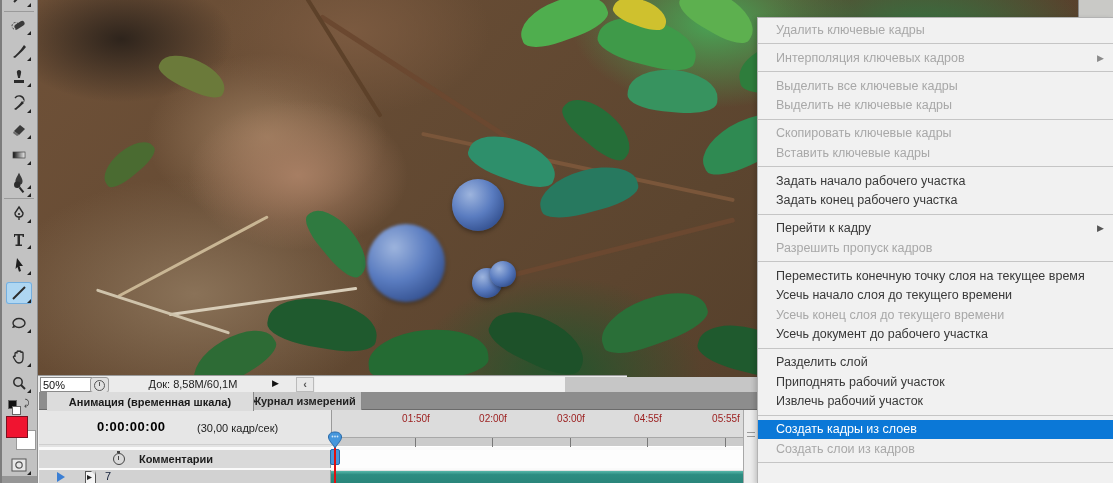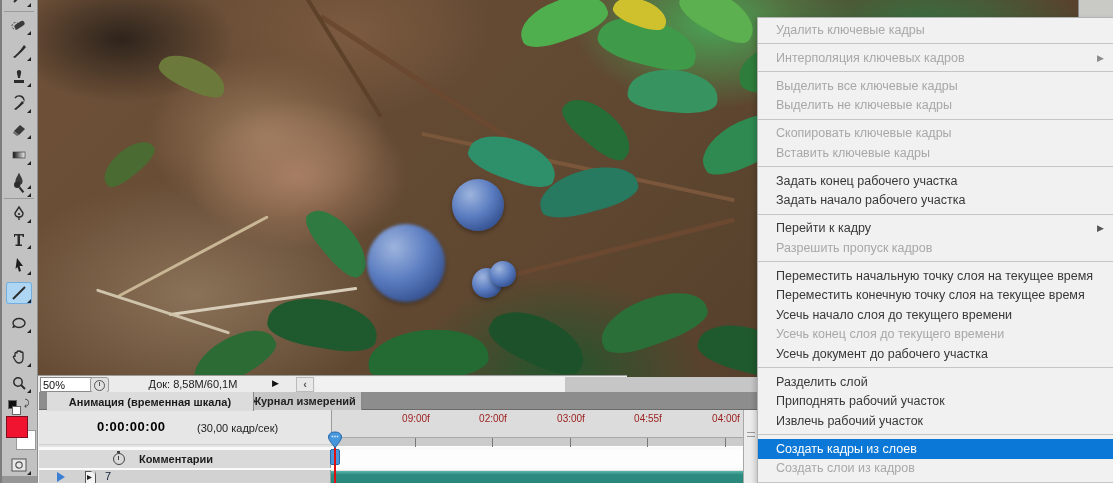--- a/index.html
+++ b/index.html
@@ -275,25 +275,25 @@
       </div>
     <div class="tab" id="tab2">
         <span>Журнал измерений</span>
       </div>
     <div id="tlcontent">
       <div id="tlheader">
         <div id="timecode">0:00:00:00</div>
         <div id="fps">(30,00 кадр/сек)</div>
       </div>
       <div id="ruler">
-        <span class="tlabel" style="left:62px;">09:00f</span>
+        <span class="tlabel" style="left:62px;">01:50f</span>
         <span class="tlabel" style="left:139px;">02:00f</span>
         <span class="tlabel" style="left:217px;">03:00f</span>
         <span class="tlabel" style="left:294px;">04:55f</span>
-        <span class="tlabel" style="left:372px;">04:00f</span>
+        <span class="tlabel" style="left:372px;">05:55f</span>
       </div>
       <div id="workarea">
         <i class="tick" style="left:84px;top:0;"></i>
           <i class="tick" style="left:161px;top:0;"></i>
         <i class="tick" style="left:239px;top:0;"></i>
           <i class="tick" style="left:316px;top:0;"></i>
         <i class="tick" style="left:394px;top:0;"></i>
       </div>
       <div id="gap1"></div>
       <div id="commentsrow">
@@ -357,42 +357,39 @@
     <div class="mi dis">
         <span>Скопировать ключевые кадры</span>
       </div>
     <div class="mi dis">
         <span>Вставить ключевые кадры</span>
       </div>
     <div class="msep">
         <i></i>
       </div>
     <div class="mi">
+        <span>Задать начало рабочего участка</span>
+      </div>
+    <div class="mi">
         <span>Задать конец рабочего участка</span>
-      </div>
-    <div class="mi">
-        <span>Задать начало рабочего участка</span>
       </div>
     <div class="msep">
         <i></i>
       </div>
     <div class="mi">
         <span>Перейти к кадру</span>
         <span class="arrow">▶</span>
       </div>
     <div class="mi dis">
         <span>Разрешить пропуск кадров</span>
       </div>
     <div class="msep">
         <i></i>
       </div>
     <div class="mi">
-        <span>Переместить начальную точку слоя на текущее время</span>
-      </div>
-    <div class="mi">
         <span>Переместить конечную точку слоя на текущее время</span>
       </div>
     <div class="mi">
         <span>Усечь начало слоя до текущего времени</span>
       </div>
     <div class="mi dis">
         <span>Усечь конец слоя до текущего времени</span>
       </div>
     <div class="mi">
         <span>Усечь документ до рабочего участка</span>

